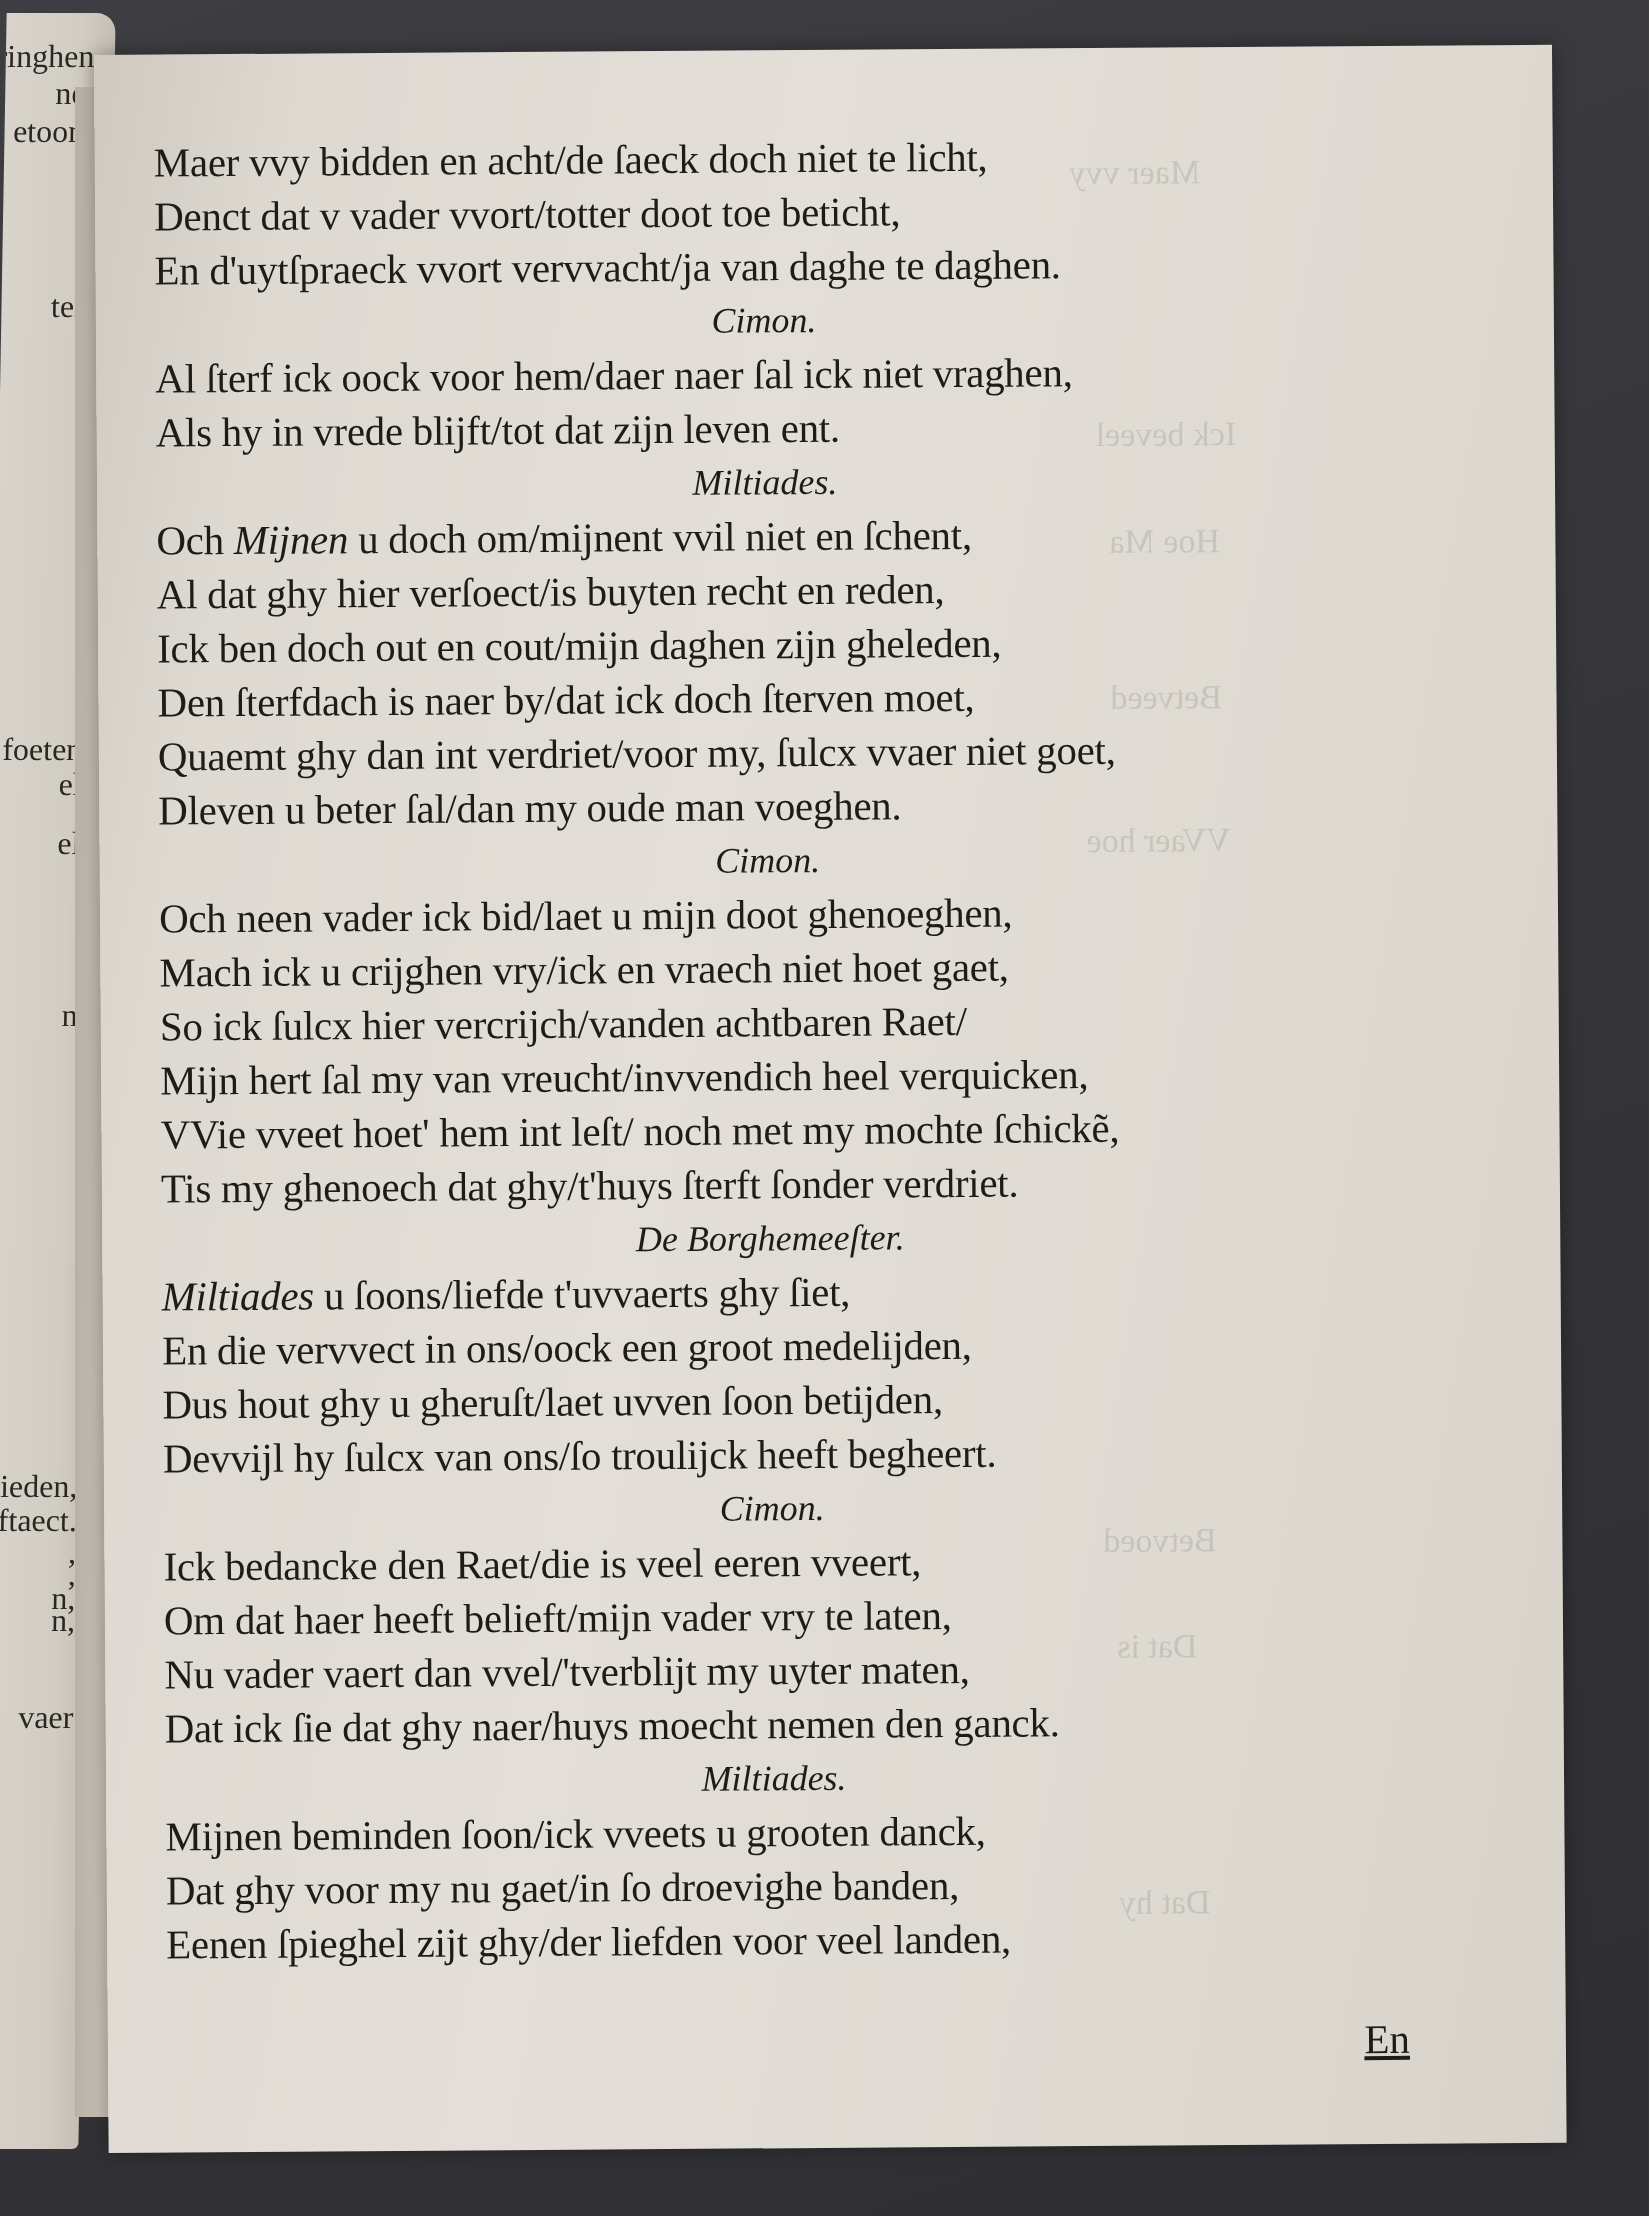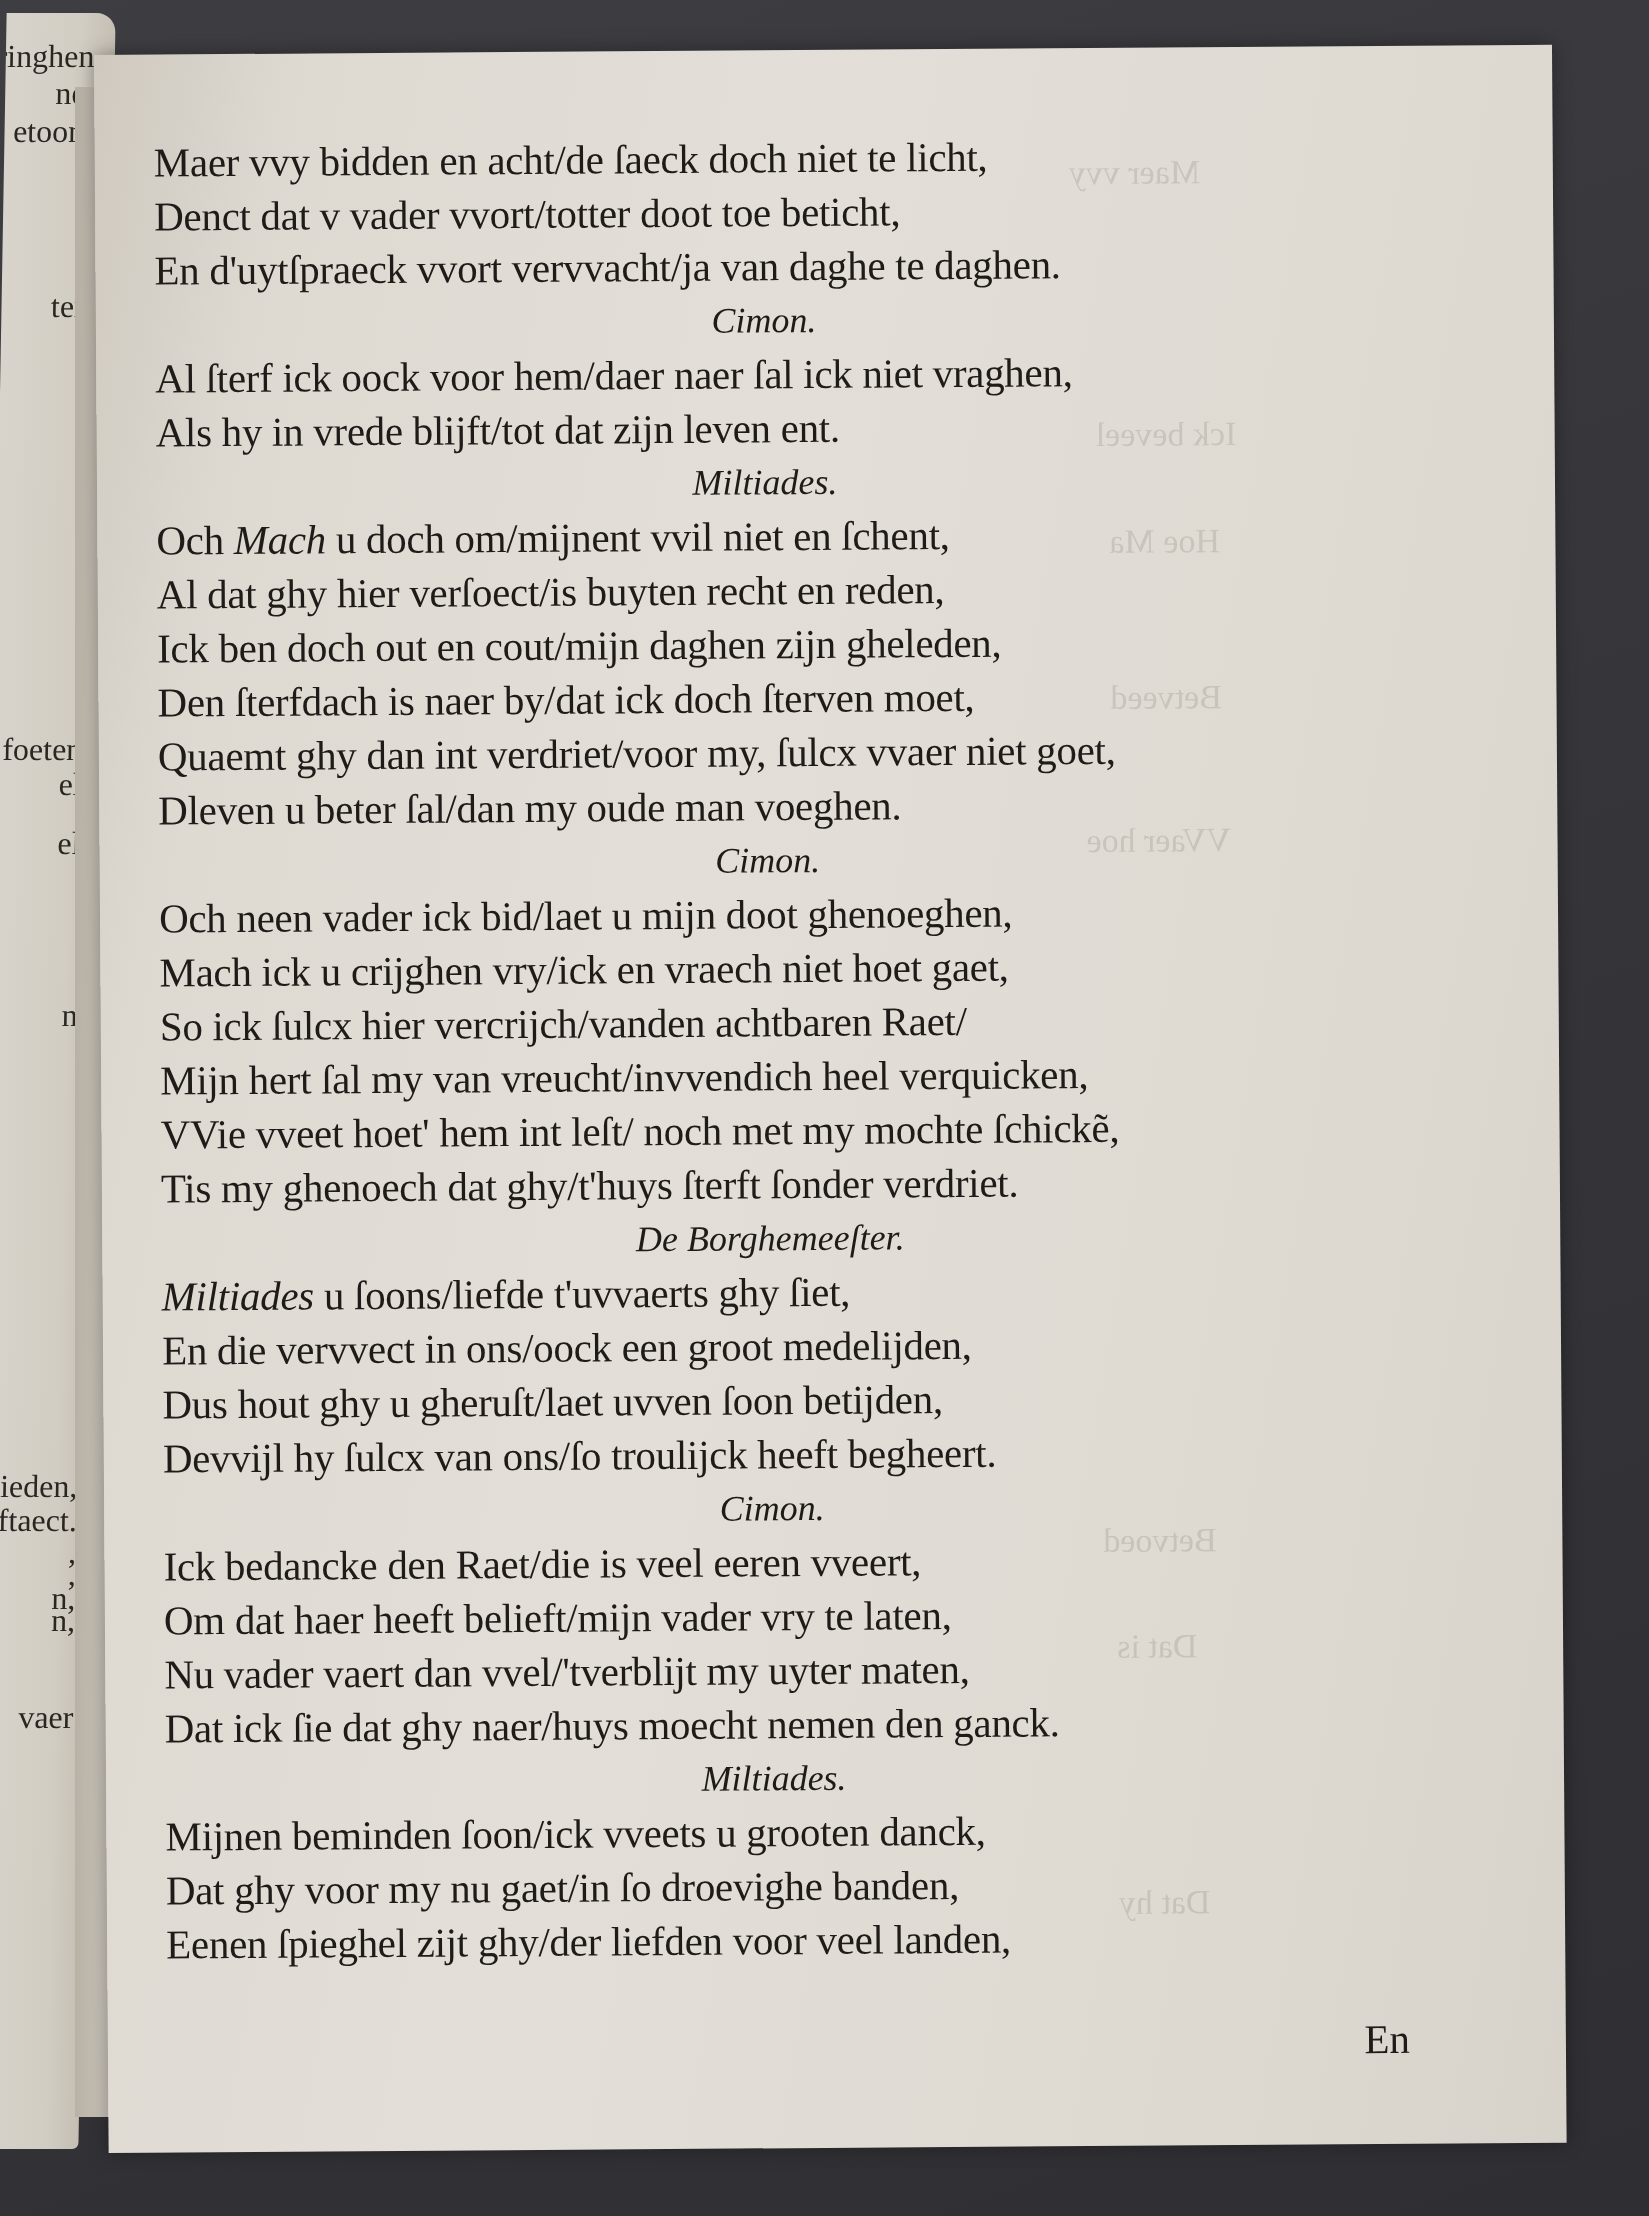--- a/index.html
+++ b/index.html
@@ -45,20 +45,21 @@
   }
   .speaker {
     font-style:italic; font-size:36px; line-height:54px; height:54px;
     text-align:center; white-space:nowrap;
   }
   .speaker span { display:inline-block; }
   .italic { font-style:italic; }
   .catchword {
     position:absolute; right:156px; bottom:81px; font-size:41px; color:#1f1b18;
     font-family:"Liberation Serif",serif;
+    text-decoration:underline;
   }
 </style>
 </head>
 <body>
 
 <div class="left-page" id="left-page">
     <div class="left-fragment" style="top: 25px; right: 12.5px;">ringhen,</div>
     <div class="left-fragment" style="top: 62px; right: 12.5px;">nen</div>
     <div class="left-fragment" style="top: 100px; right: 12.5px;">etoont,</div>
     <div class="left-fragment" style="top: 134px; right: 12.5px;">t,</div>
@@ -92,21 +93,21 @@
   <div class="bleed" style="left:1012px;top:1836px;">Dat hy</div>
 
   <div class="text-block" id="text-block">
       <div class="line">Maer vvy bidden en acht/de ſaeck doch niet te licht,</div>
       <div class="line">Denct dat v vader vvort/totter doot toe beticht,</div>
       <div class="line">En d'uytſpraeck vvort vervvacht/ja van daghe te daghen.</div>
       <div class="speaker"><span>Cimon.</span></div>
       <div class="line">Al ſterf ick oock voor hem/daer naer ſal ick niet vraghen,</div>
       <div class="line">Als hy in vrede blijft/tot dat zijn leven ent.</div>
       <div class="speaker"><span>Miltiades.</span></div>
-      <div class="line"><span>Och </span><span class="italic">Mach</span><span> u doch om/mijnent vvil niet en ſchent,</span></div>
+      <div class="line"><span>Och </span><span class="italic">Mijnen</span><span> u doch om/mijnent vvil niet en ſchent,</span></div>
       <div class="line">Al dat ghy hier verſoect/is buyten recht en reden,</div>
       <div class="line">Ick ben doch out en cout/mijn daghen zijn gheleden,</div>
       <div class="line">Den ſterfdach is naer by/dat ick doch ſterven moet,</div>
       <div class="line">Quaemt ghy dan int verdriet/voor my, ſulcx vvaer niet goet,</div>
       <div class="line">Dleven u beter ſal/dan my oude man voeghen.</div>
       <div class="speaker"><span>Cimon.</span></div>
       <div class="line">Och neen vader ick bid/laet u mijn doot ghenoeghen,</div>
       <div class="line">Mach ick u crijghen vry/ick en vraech niet hoet gaet,</div>
       <div class="line">So ick ſulcx hier vercrijch/vanden achtbaren Raet/</div>
       <div class="line">Mijn hert ſal my van vreucht/invvendich heel verquicken,</div>

